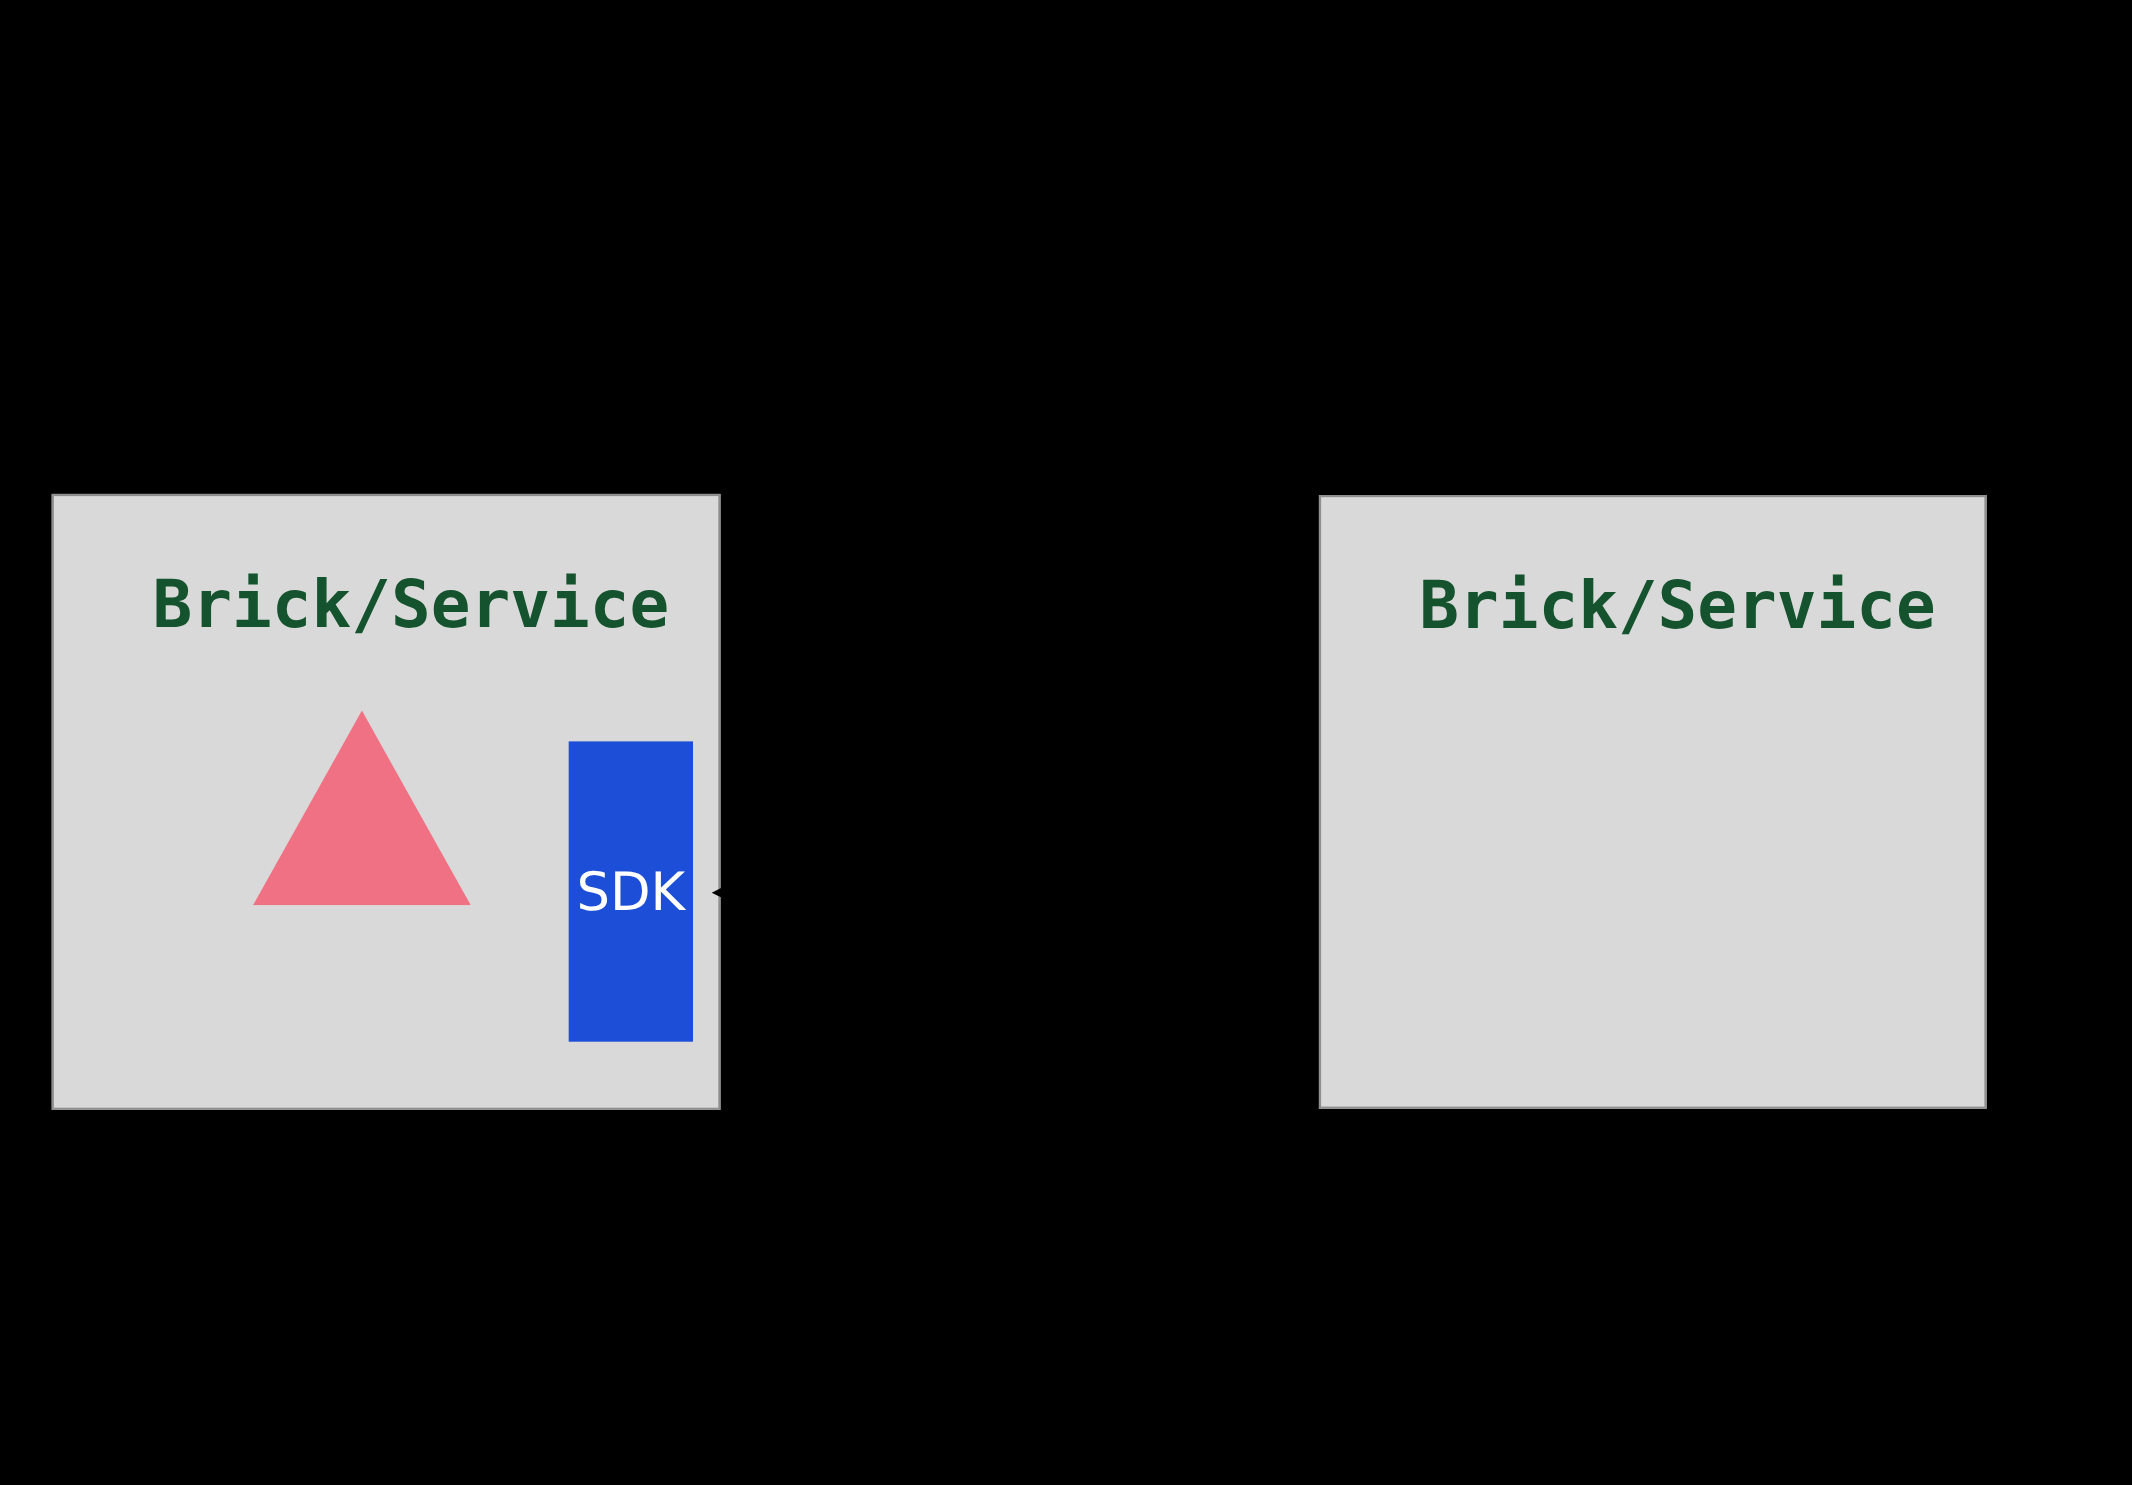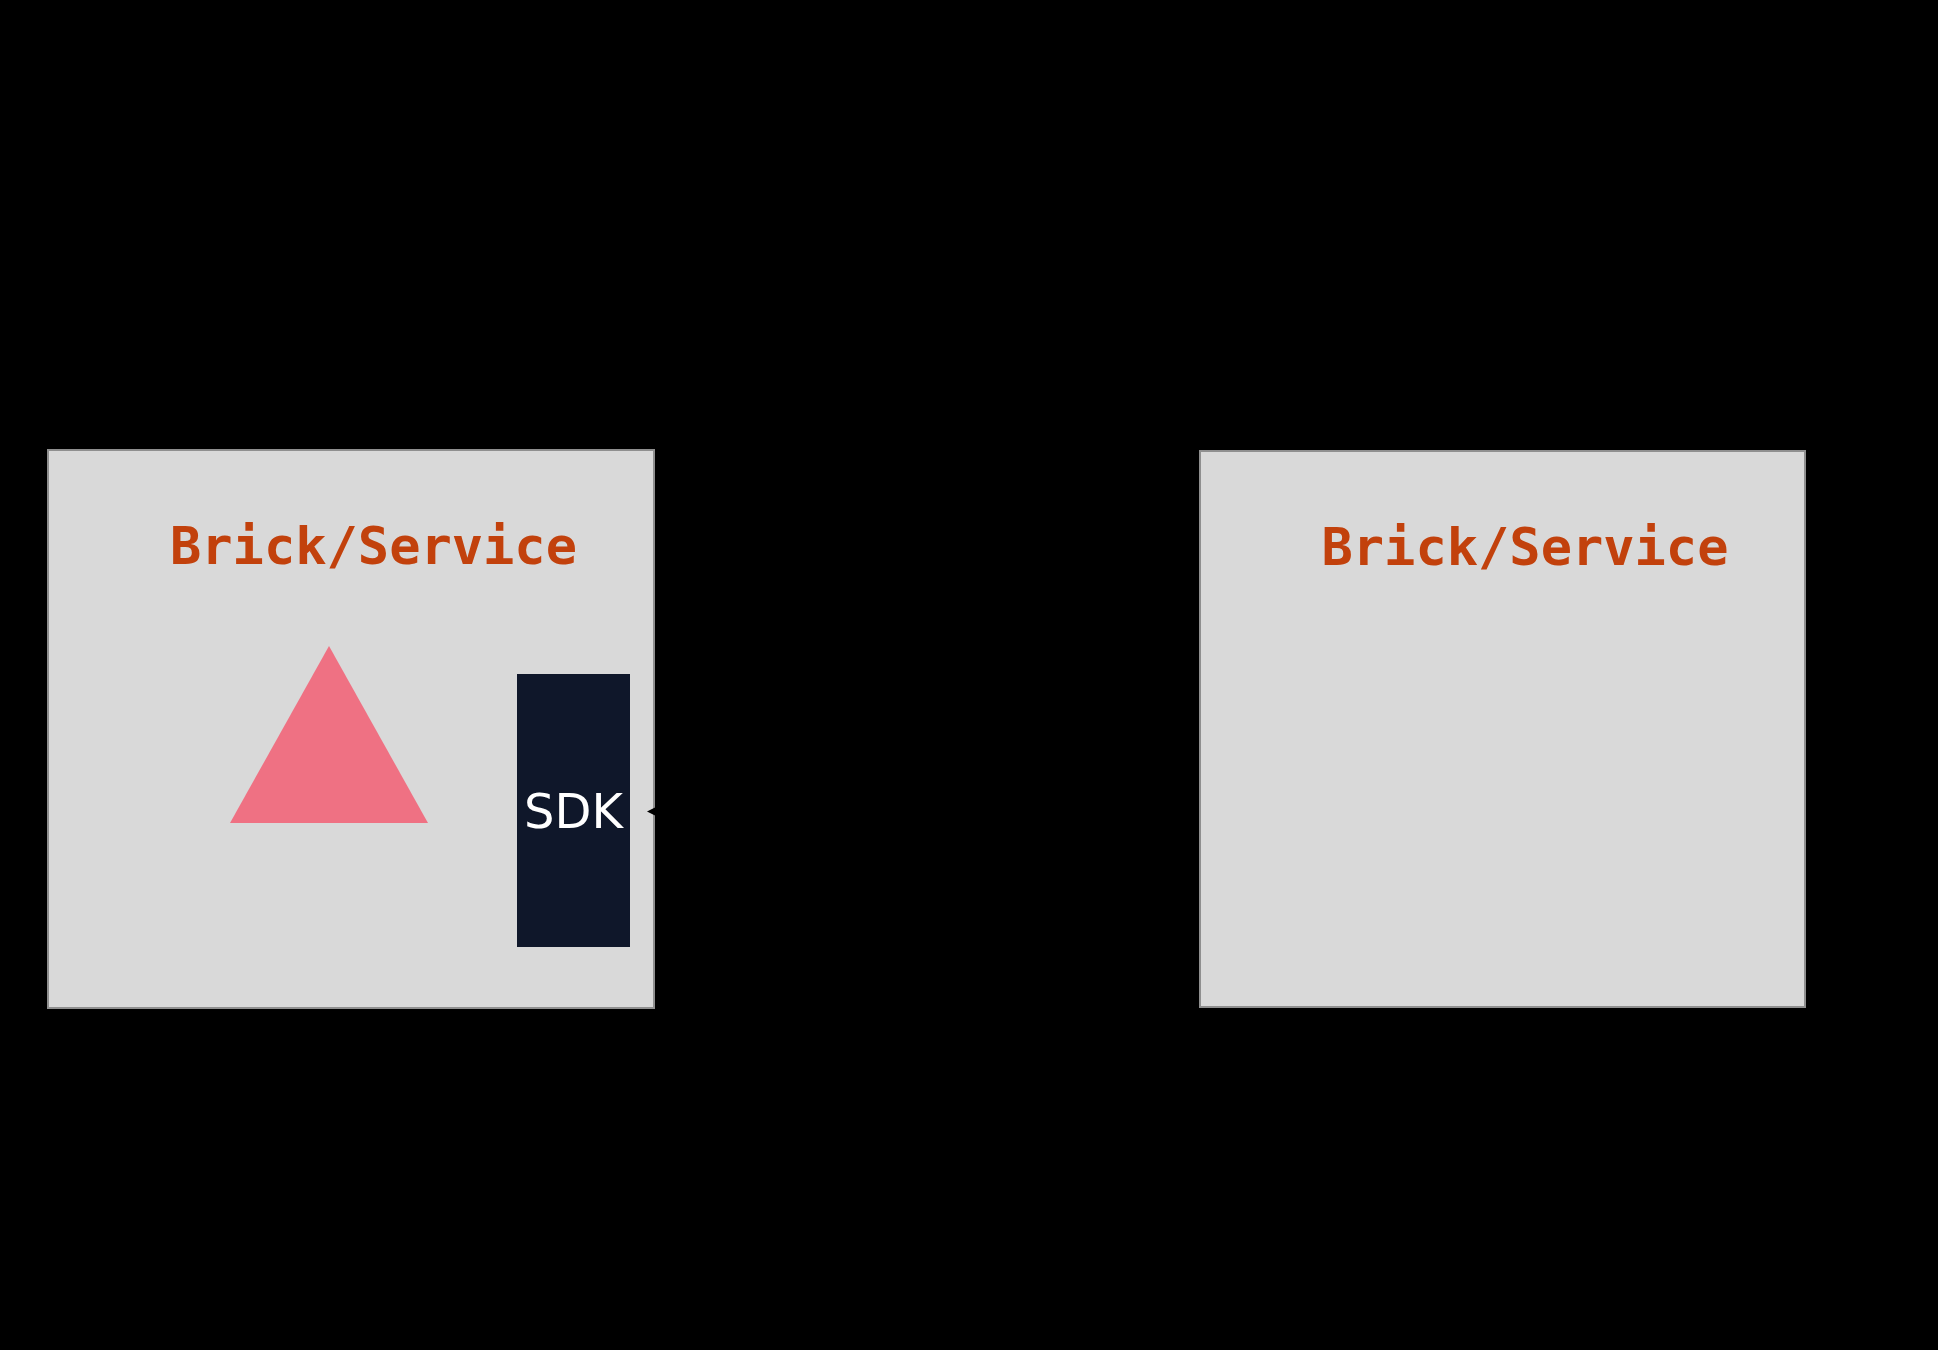--- a/index.html
+++ b/index.html
@@ -31,42 +31,42 @@
     left: 1199px;
     top: 450px;
     width: 607px;
     height: 558px;
   }
   .box-title {
     margin-top: 68px;
     text-align: center;
     font-family: "DejaVu Sans Mono", monospace;
     font-weight: bold;
-    font-size: 52px;
+    font-size: 60px;
     line-height: 1.05;
-    color: #c2410c;
+    color: #14532d;
     letter-spacing: 0px;
     user-select: none;
     margin-left: 45px;
   }
   .triangle {
     position: absolute;
     left: 181px;
     top: 195px;
     width: 198px;
     height: 177px;
     display: block;
   }
   .sdk-box {
     position: absolute;
     left: 468px;
     top: 223px;
     width: 113px;
     height: 273px;
-    background: #0f172a;
+    background: #1d4ed8;
     display: flex;
     align-items: center;
     justify-content: center;
   }
   .sdk-label {
     font-family: "DejaVu Sans", "Liberation Sans", sans-serif;
     font-weight: normal;
     font-size: 48px;
     color: #ffffff;
     user-select: none;

